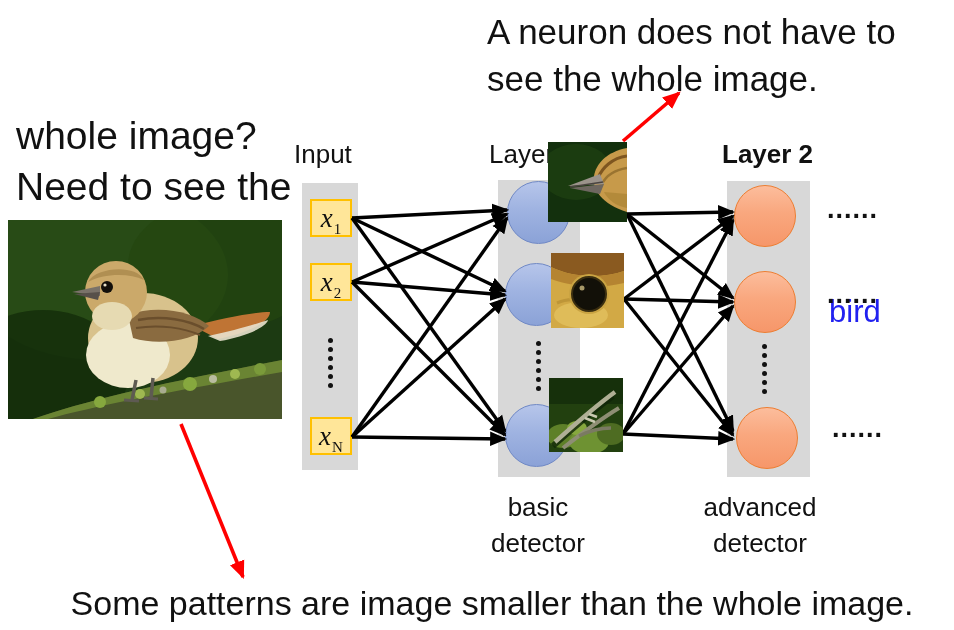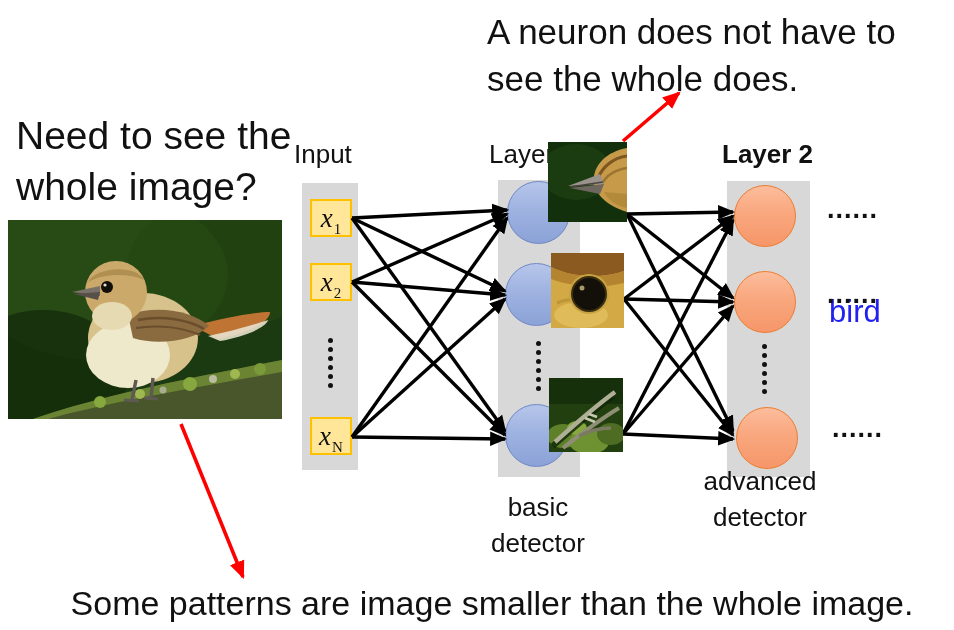--- a/index.html
+++ b/index.html
@@ -10,21 +10,21 @@
   
   .top-note{left:487px;top:8px;font-size:35px;line-height:47px;z-index:2;}
   .left-question{left:16px;top:110px;font-size:39px;line-height:51px;z-index:2;}
   .bottom-note{left:30px;top:584px;width:924px;text-align:center;font-size:34px;z-index:2;}
   .col-label{font-size:26px;z-index:2;}
   #input-label{left:294px;top:139px;}
   #layer1-label{left:489px;top:139px;}
   #layer2-label{left:722px;top:139px;font-weight:bold;}
   .caption{font-size:26px;line-height:36px;text-align:center;z-index:2;}
   #basic-caption{left:468px;top:489px;width:140px;}
-  #advanced-caption{left:690px;top:463px;width:140px;}
+  #advanced-caption{left:690px;top:489px;width:140px;}
 
   
   .col-rect{background:var(--column-bg,#D8D8D8);z-index:1;}
   #input-rect{left:302px;top:183px;width:56px;height:287px;}
   #layer1-rect{left:498px;top:180px;width:82px;height:297px;}
   #layer2-rect{left:727px;top:181px;width:83px;height:296px;}
 
   
   .x-node{width:42px;height:38px;box-sizing:border-box;z-index:3;
           background:var(--input-node-fill,#FFE699);
@@ -73,25 +73,25 @@
 <body>
 
 <div class="canvas">
 
   <div class="abs col-rect" id="input-rect"></div>
   <div class="abs col-rect" id="layer1-rect"></div>
   <div class="abs col-rect" id="layer2-rect"></div>
 
   <div class="abs top-note">
     <div>A neuron does not have to</div>
-    <div>see the whole does.</div>
+    <div>see the whole image.</div>
   </div>
   <div class="abs left-question">
+    <div>whole image?</div>
     <div>Need to see the</div>
-    <div>whole image?</div>
   </div>
   <div class="abs bottom-note">Some patterns are image smaller than the whole image.</div>
 
   <div class="abs col-label" id="input-label">Input</div>
   <div class="abs col-label" id="layer1-label">Layer 1</div>
   <div class="abs col-label" id="layer2-label">Layer 2</div>
 
   <div class="abs x-node" id="x1">
     <span>x</span>
       <span class="sub">1</span>

